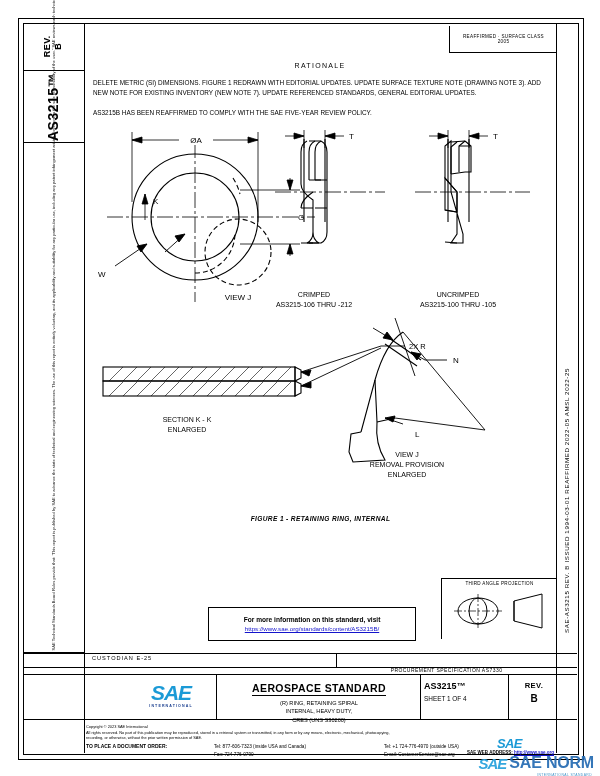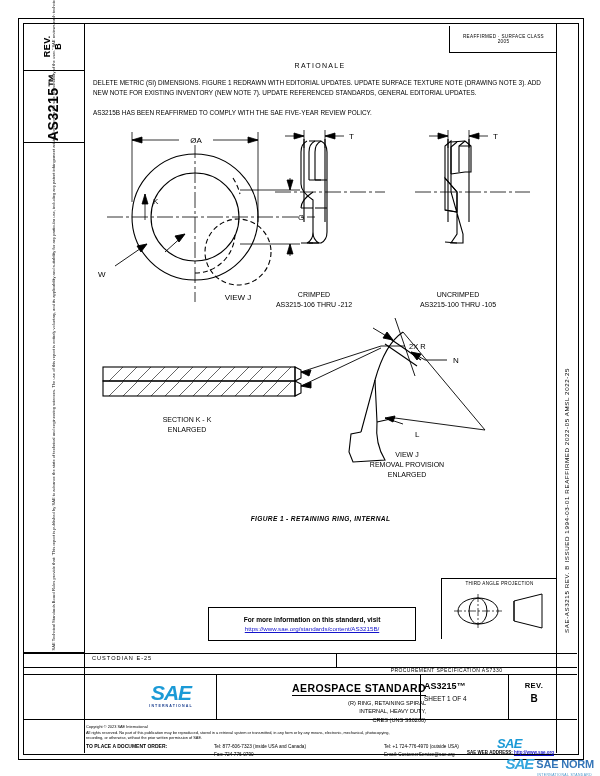--- a/index.html
+++ b/index.html
@@ -62,21 +62,21 @@
 
   
   .tb-line{position:absolute;background:#000;}
   .custodian{position:absolute;left:92px;top:655px;font-size:5.6px;letter-spacing:1px;}
   .procure{position:absolute;left:337px;top:667px;width:219px;text-align:center;font-size:5px;letter-spacing:.45px;}
 
   .sae-logo{position:absolute;left:130px;top:680px;width:82px;height:30px;display:flex;flex-direction:column;align-items:center;justify-content:center;}
   .sae-logo .word{font-size:21px;font-weight:bold;font-style:italic;color:#1b9ad6;letter-spacing:-1px;line-height:1;}
   .sae-logo .sub{font-size:3.6px;font-weight:bold;color:#1b3f8f;letter-spacing:1.1px;margin-top:1px;}
 
-  .as-title{position:absolute;left:232px;top:678px;width:194px;text-align:right;}
+  .as-title{position:absolute;left:222px;top:678px;width:194px;text-align:center;}
   .as-title .t1{font-size:10.5px;font-weight:bold;letter-spacing:.4px;border-bottom:1.2px solid #000;padding-bottom:1px;display:inline-block;}
   .as-title .t2{font-size:5.6px;line-height:1.5;margin-top:3px;}
 
   .as-num{position:absolute;left:424px;top:681px;width:84px;}
   .as-num .n{font-size:9px;font-weight:bold;}
   .as-num .s{font-size:6.4px;margin-top:4px;}
 
   .as-rev{position:absolute;left:512px;top:681px;width:44px;text-align:center;}
   .as-rev .r1{font-size:7.6px;font-weight:bold;letter-spacing:.4px;}
   .as-rev .r2{font-size:10px;font-weight:bold;margin-top:3px;}
@@ -89,21 +89,21 @@
   .footer .ord .c2{width:170px;font-size:4.7px;line-height:1.5;}
   .footer .ord .c3{width:168px;font-size:4.7px;line-height:1.5;}
   .footer .web{font-size:4.5px;font-weight:bold;position:absolute;right:2px;top:26px;}
   .footer .web a{color:#1414cc;}
 
   .sae-small{position:absolute;left:497px;top:736px;font-size:13px;font-weight:bold;font-style:italic;color:#1b9ad6;letter-spacing:-.6px;}
 
   
   .wm{position:absolute;right:6px;bottom:4px;display:flex;align-items:center;gap:3px;opacity:.95;}
   .wm .m1{font-size:15px;font-weight:bold;font-style:italic;color:#2ba3dd;letter-spacing:-1px;}
-  .wm .m2{font-size:11px;font-weight:bold;color:#2b6fb5;letter-spacing:-.2px;}
+  .wm .m2{font-size:16px;font-weight:bold;color:#2b6fb5;letter-spacing:-.2px;}
   .wm .m3{position:absolute;right:2px;bottom:-5px;font-size:3.4px;color:#3b8fc7;letter-spacing:.4px;}
 </style>
 </head>
 <body>
 
 <div class="sheet">
 
   <div class="frame-outer"></div>
   <div class="frame-inner"></div>
   <div class="v-rule v-left"></div>

